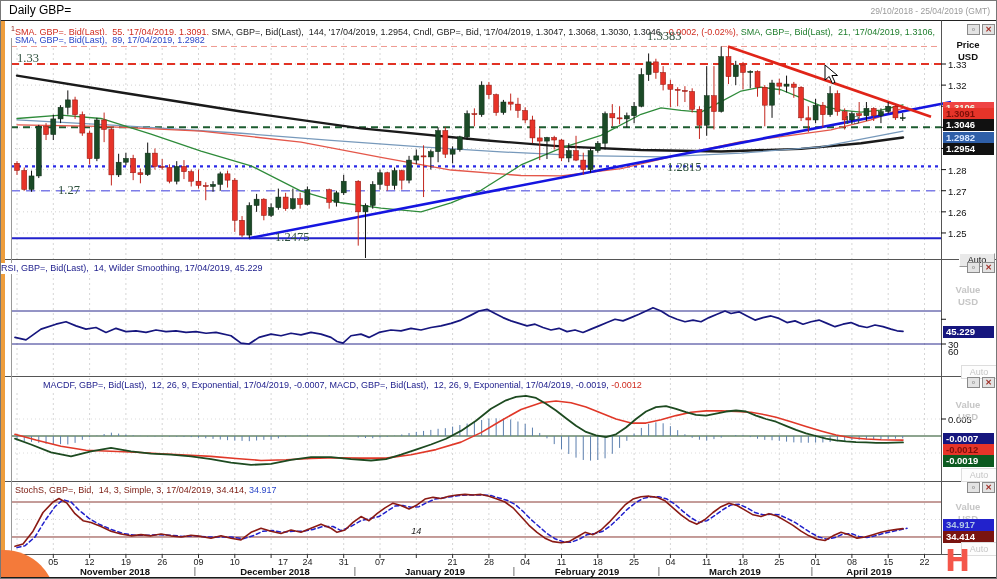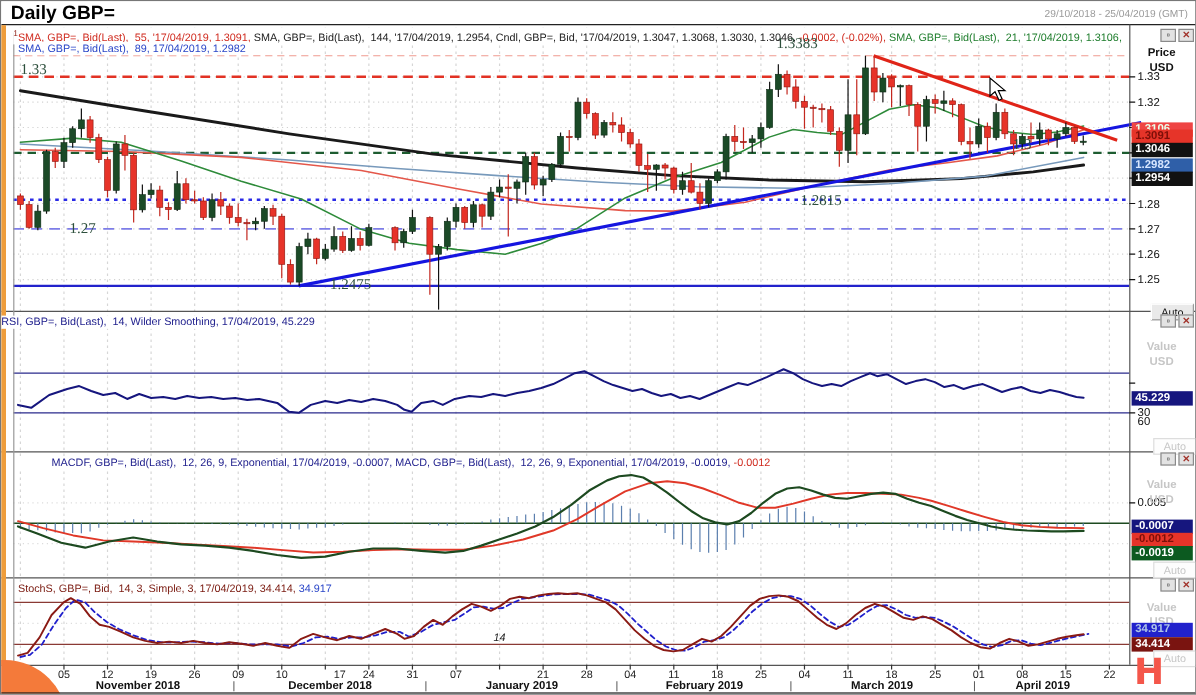--- a/index.html
+++ b/index.html
@@ -1,19 +1,19 @@
 <!DOCTYPE html>
 <html><head>
 <meta charset="utf-8">
 <style>
   html,body{margin:0;padding:0;background:#888;}
   .app{position:relative;width:997px;height:579px;background:#fff;border:1px solid #777;
        font-family:"Liberation Sans",sans-serif;overflow:hidden;box-sizing:border-box;}
   .titlebar{position:absolute;left:0;top:0;width:100%;height:19px;background:#fff;}
-  .title{position:absolute;left:8px;top:2px;font-size:16px;font-weight:bold;color:#000;}
+  .title{position:absolute;left:8px;top:2px;font-size:12px;font-weight:normal;color:#000;}
   .daterange{position:absolute;right:6px;top:5px;font-size:8.5px;color:#9a9a9a;}
   .accent{position:absolute;left:0;top:20px;width:4px;height:533px;background:#ee9d3c;}
   svg.canvas{position:absolute;left:0;top:0;}
   .layer{position:absolute;left:0;top:0;width:997px;height:579px;pointer-events:none;}
   .legend{position:absolute;font-size:9px;line-height:11px;background:#fff;white-space:pre;padding-right:3px;}
   .legend sup{font-size:7px;color:#8a1a10;}
   .tick{position:absolute;font-size:9.5px;color:#111;}
   .badge{position:absolute;left:942px;width:46px;font-size:9.5px;font-weight:bold;
          padding:1px 2px 1px 3px;line-height:10px;}
   .anno{position:absolute;font-family:"Liberation Serif",serif;font-size:12.5px;color:#2d4f3c;background:rgba(255,255,255,.0);}

